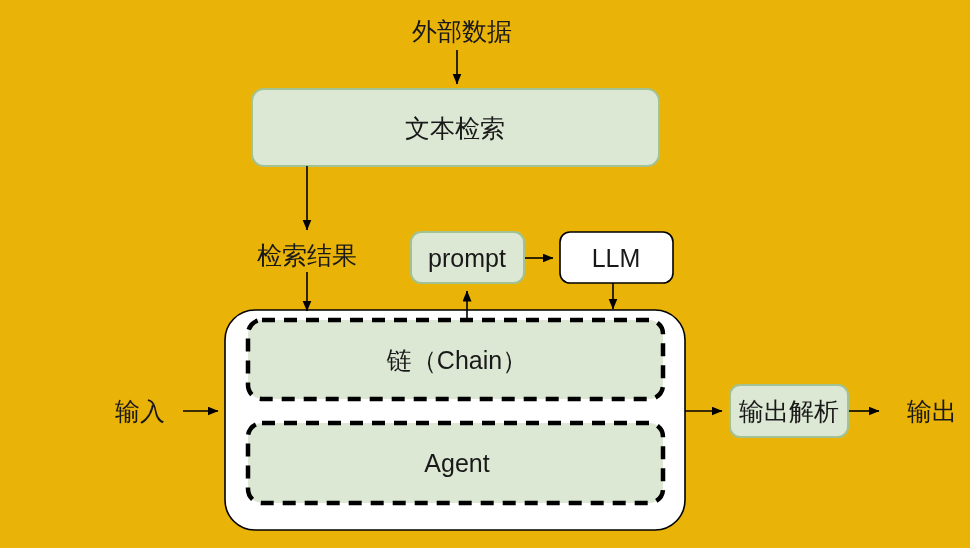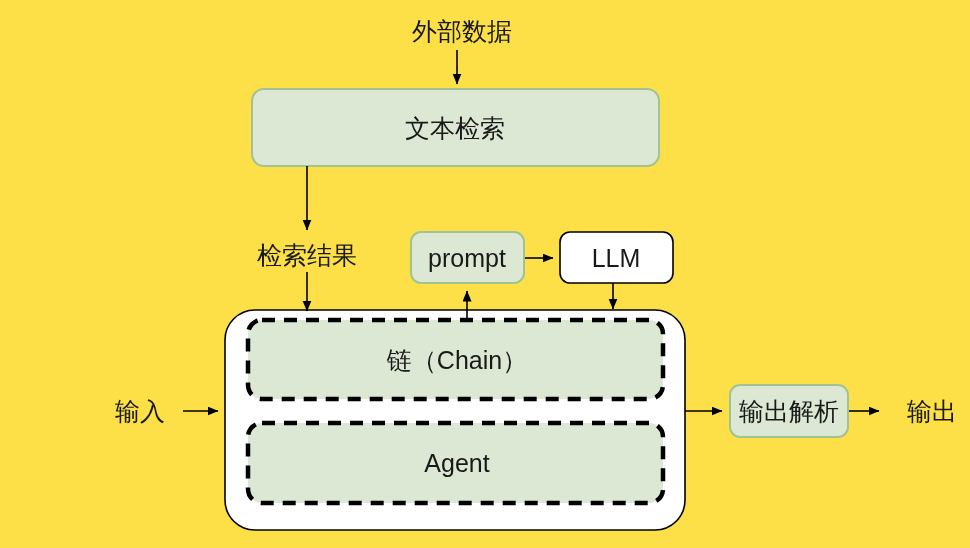--- a/index.html
+++ b/index.html
@@ -4,21 +4,21 @@
 <style>
   html, body {
     margin: 0;
     padding: 0;
     background: #ffffff;
   }
   .canvas {
     position: relative;
     width: 970px;
     height: 548px;
-    background: #fde047;
+    background: #eab308;
     overflow: hidden;
   }
   svg { display: block; }
   .lbl {
     font-family: "Liberation Sans", "DejaVu Sans", sans-serif;
     font-size: 25px;
     fill: #191919;
     text-anchor: middle;
   }
   .edge {

